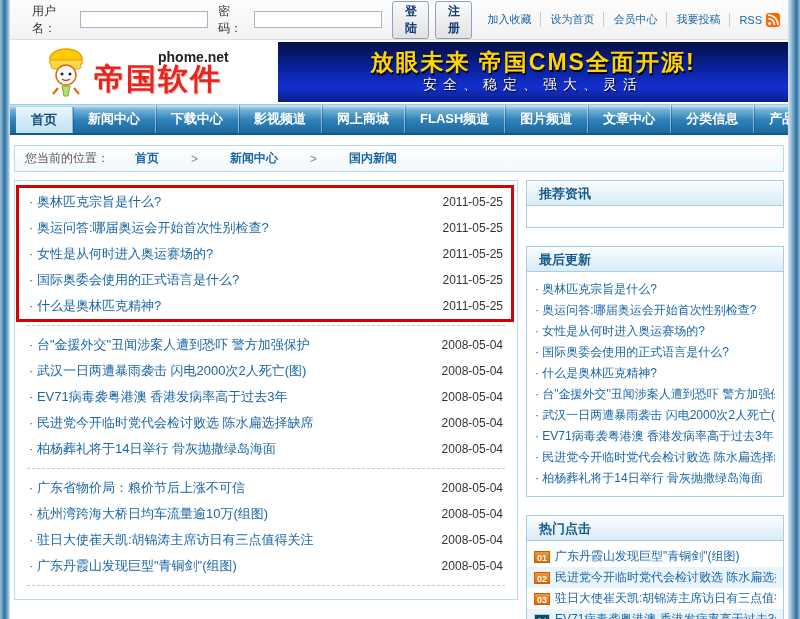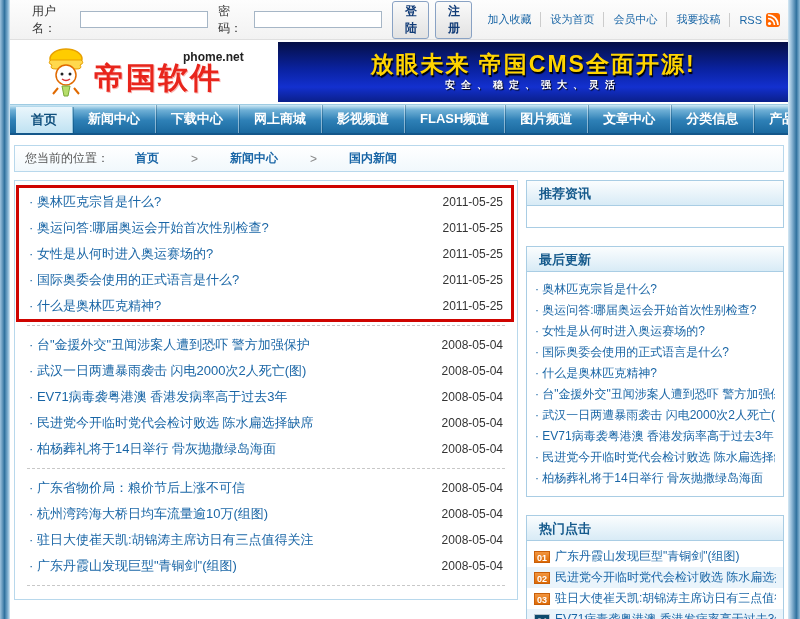--- a/index.html
+++ b/index.html
@@ -24,28 +24,28 @@
   .topbar-links a { color:#1a66a6; text-decoration:none; padding:0 9px; border-left:1px solid #ccc; white-space:nowrap; }
   .topbar-links a:first-child { border-left:none; }
   .rss-wrap { display:flex; align-items:center; gap:4px; padding-left:9px; border-left:1px solid #ccc; color:#1a66a6; }
   .rss-icon { width:14px; height:14px; background:#f60; border-radius:3px; display:inline-block; position:relative; }
   .rss-icon svg { position:absolute; left:1px; top:1px; }
 
   
   .header { height:64px; display:flex; align-items:center; background:#fff; }
   .logo { width:268px; display:flex; align-items:center; padding-left:28px; }
   .logo-text { line-height:1; position:relative; }
-  .logo-domain { font-size:12px; font-weight:bold; color:#222; margin-left:89px; }
+  .logo-domain { font-size:14px; font-weight:bold; color:#222; margin-left:64px; }
   .logo-name { font-size:30px; font-weight:bold; color:#e8251c; letter-spacing:2px;
                text-shadow:1px 1px 0 #f9b7b4; }
   .banner { flex:1; height:60px; margin:8px 0; background:linear-gradient(180deg,#050f45 0%,#0a22a0 45%,#1330cf 75%,#0a1f8a 100%);
             display:flex; flex-direction:column; align-items:center; justify-content:center; }
   .banner-title { color:#ffd400; font-size:23px; font-weight:bold; letter-spacing:2px;
                   text-shadow:1px 2px 1px #000; line-height:1.1; }
-  .banner-sub { color:#fff; font-size:10px; font-weight:bold; letter-spacing:6px; text-shadow:1px 1px 1px #000; }
+  .banner-sub { color:#fff; font-size:14px; font-weight:normal; letter-spacing:6px; text-shadow:1px 1px 1px #000; }
 
   
   .nav { height:31px; background:linear-gradient(180deg,#cfe9f5 0%,#6fb0d6 18%,#2e80b6 55%,#1a699f 100%);
          border-top:1px solid #9ecbe2; border-bottom:2px solid #14578a; display:flex; align-items:stretch; padding-left:6px; }
   .nav-item { display:flex; align-items:center; padding:0 15px; color:#fff; font-size:13px; font-weight:bold;
               cursor:pointer; border-right:1px solid rgba(255,255,255,.45); box-shadow:1px 0 0 rgba(0,60,100,.35);
               white-space:nowrap; }
   .nav-item.active { background:linear-gradient(#eaf6fc,#bfe2f2); color:#0f4f7c; margin:2px 0 0 0; border-right:1px solid #8fc0da; }
 
   
@@ -139,22 +139,22 @@
     <div class="banner">
       <div class="banner-title">放眼未来 帝国CMS全面开源!</div>
       <div class="banner-sub">安全、稳定、强大、灵活</div>
     </div>
   </div>
 
   <div class="nav">
     <div class="nav-item active">首页</div>
     <div class="nav-item">新闻中心</div>
     <div class="nav-item">下载中心</div>
+    <div class="nav-item">影视频道</div>
     <div class="nav-item">网上商城</div>
-    <div class="nav-item">影视频道</div>
     <div class="nav-item">FLASH频道</div>
     <div class="nav-item">图片频道</div>
     <div class="nav-item">文章中心</div>
     <div class="nav-item">分类信息</div>
     <div class="nav-item">产品栏目</div>
   </div>
 
   <div class="breadcrumb">
     <span>您当前的位置：</span>
     <a>首页</a>

